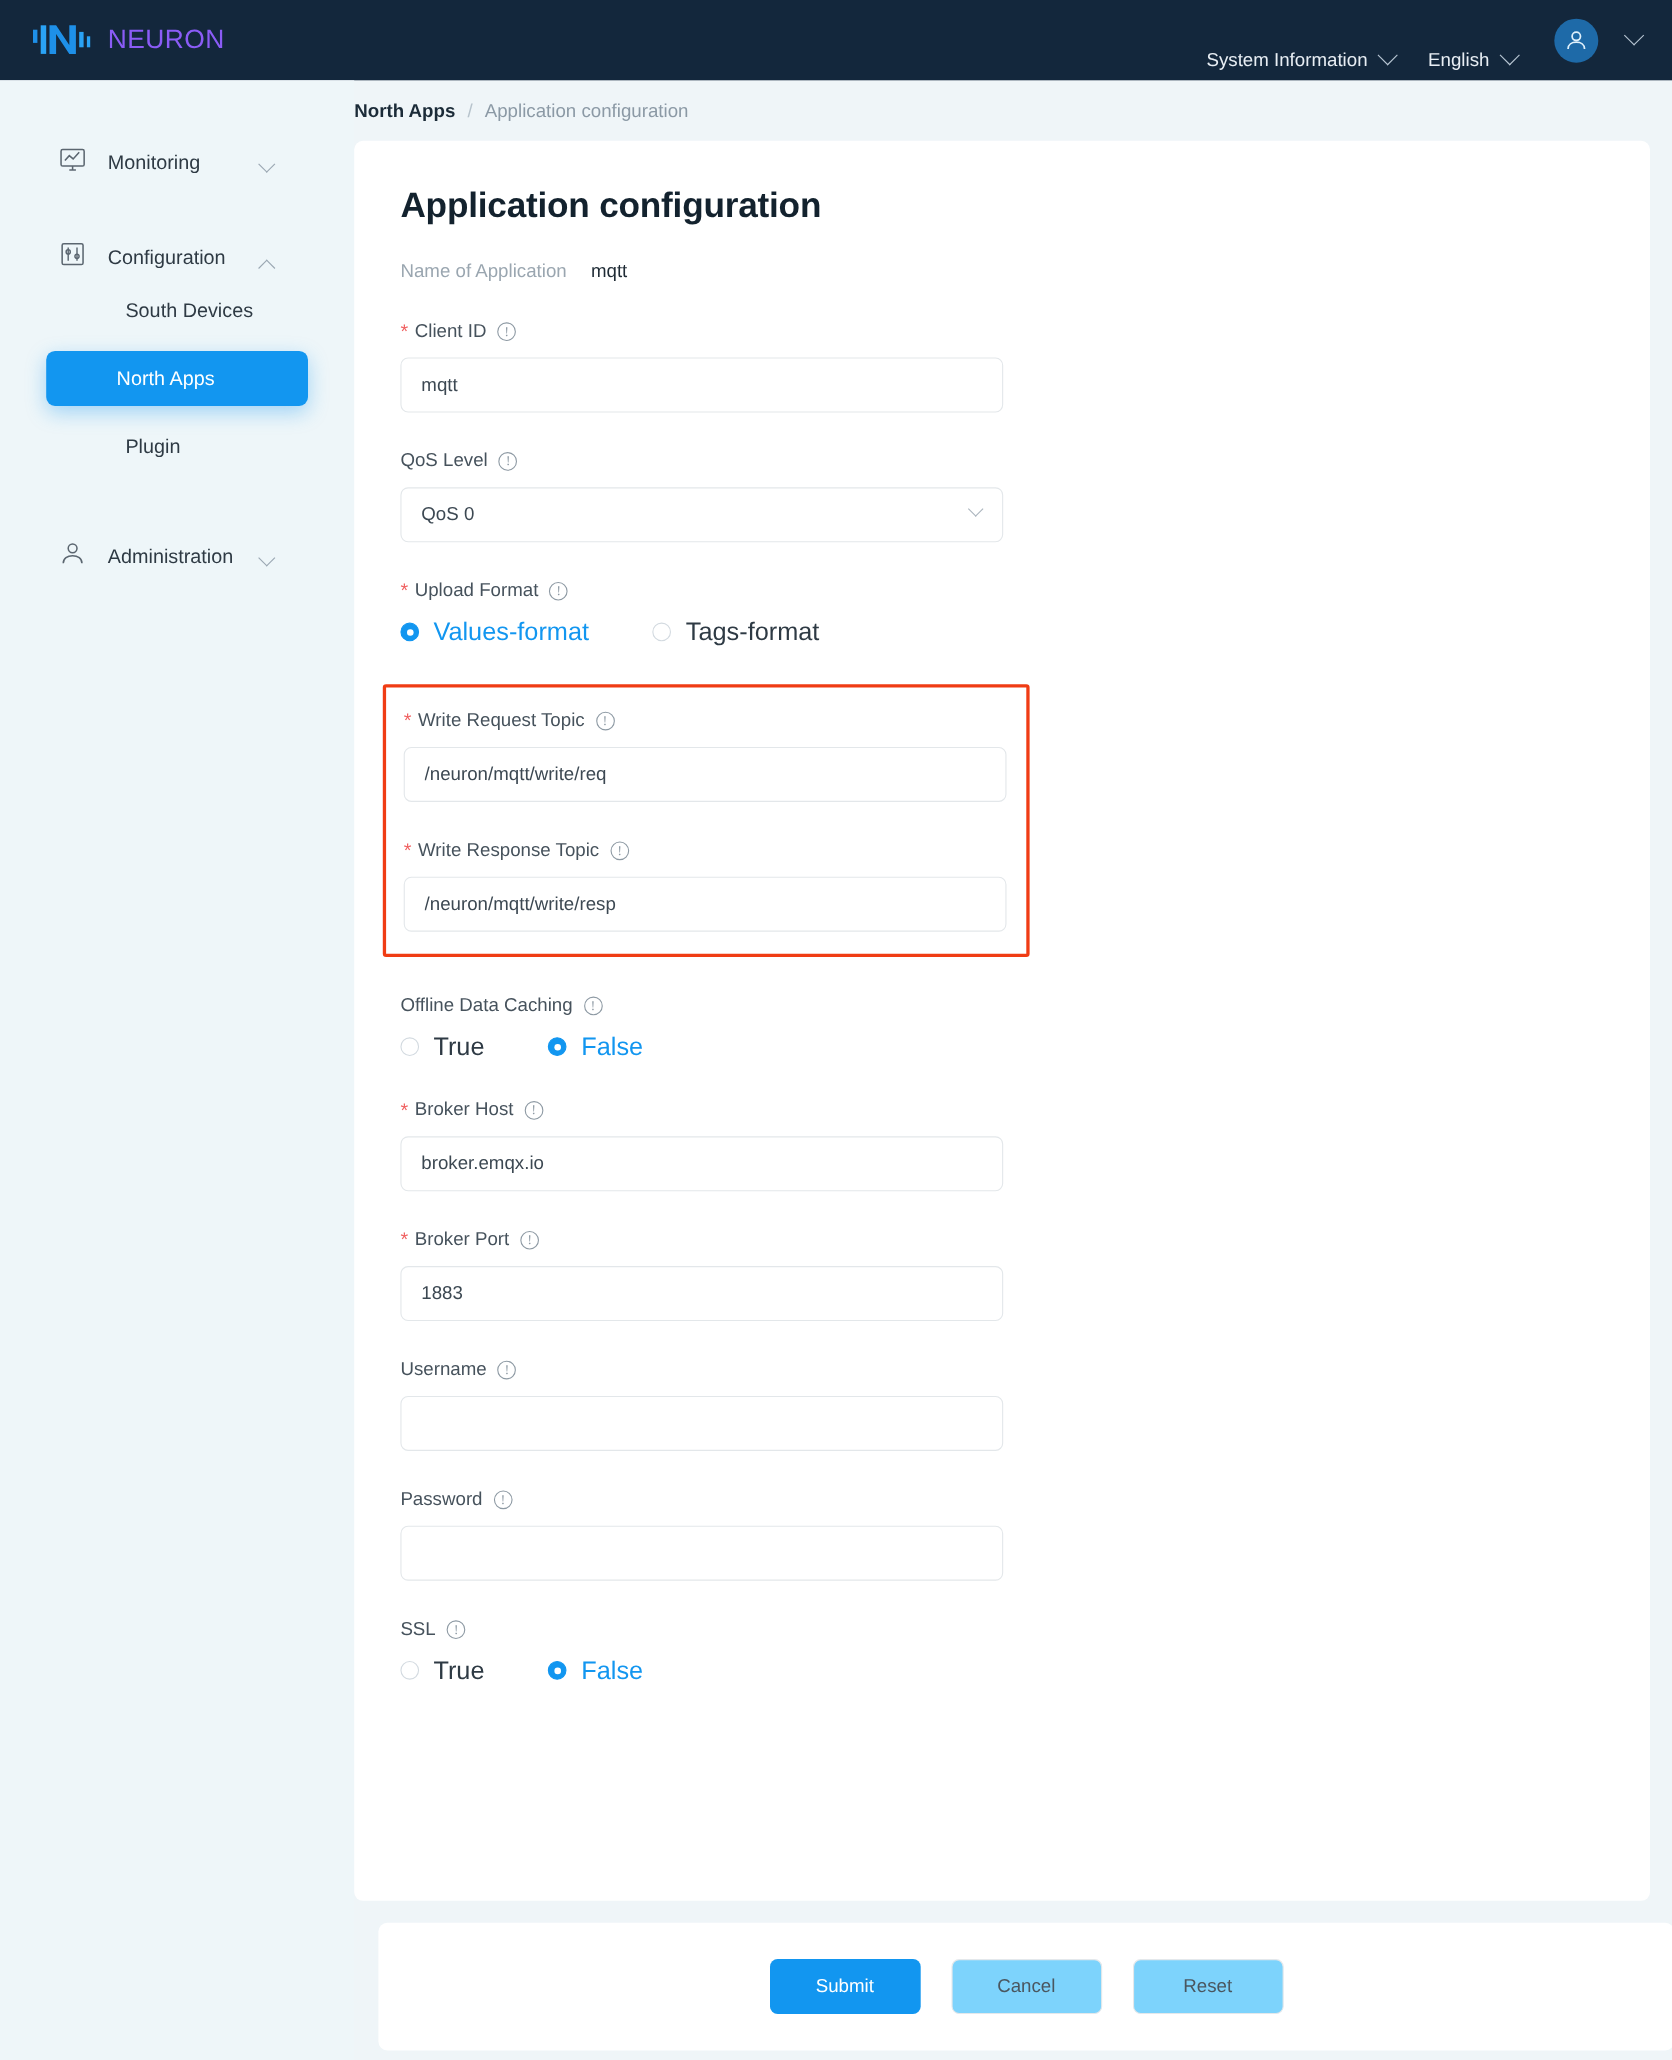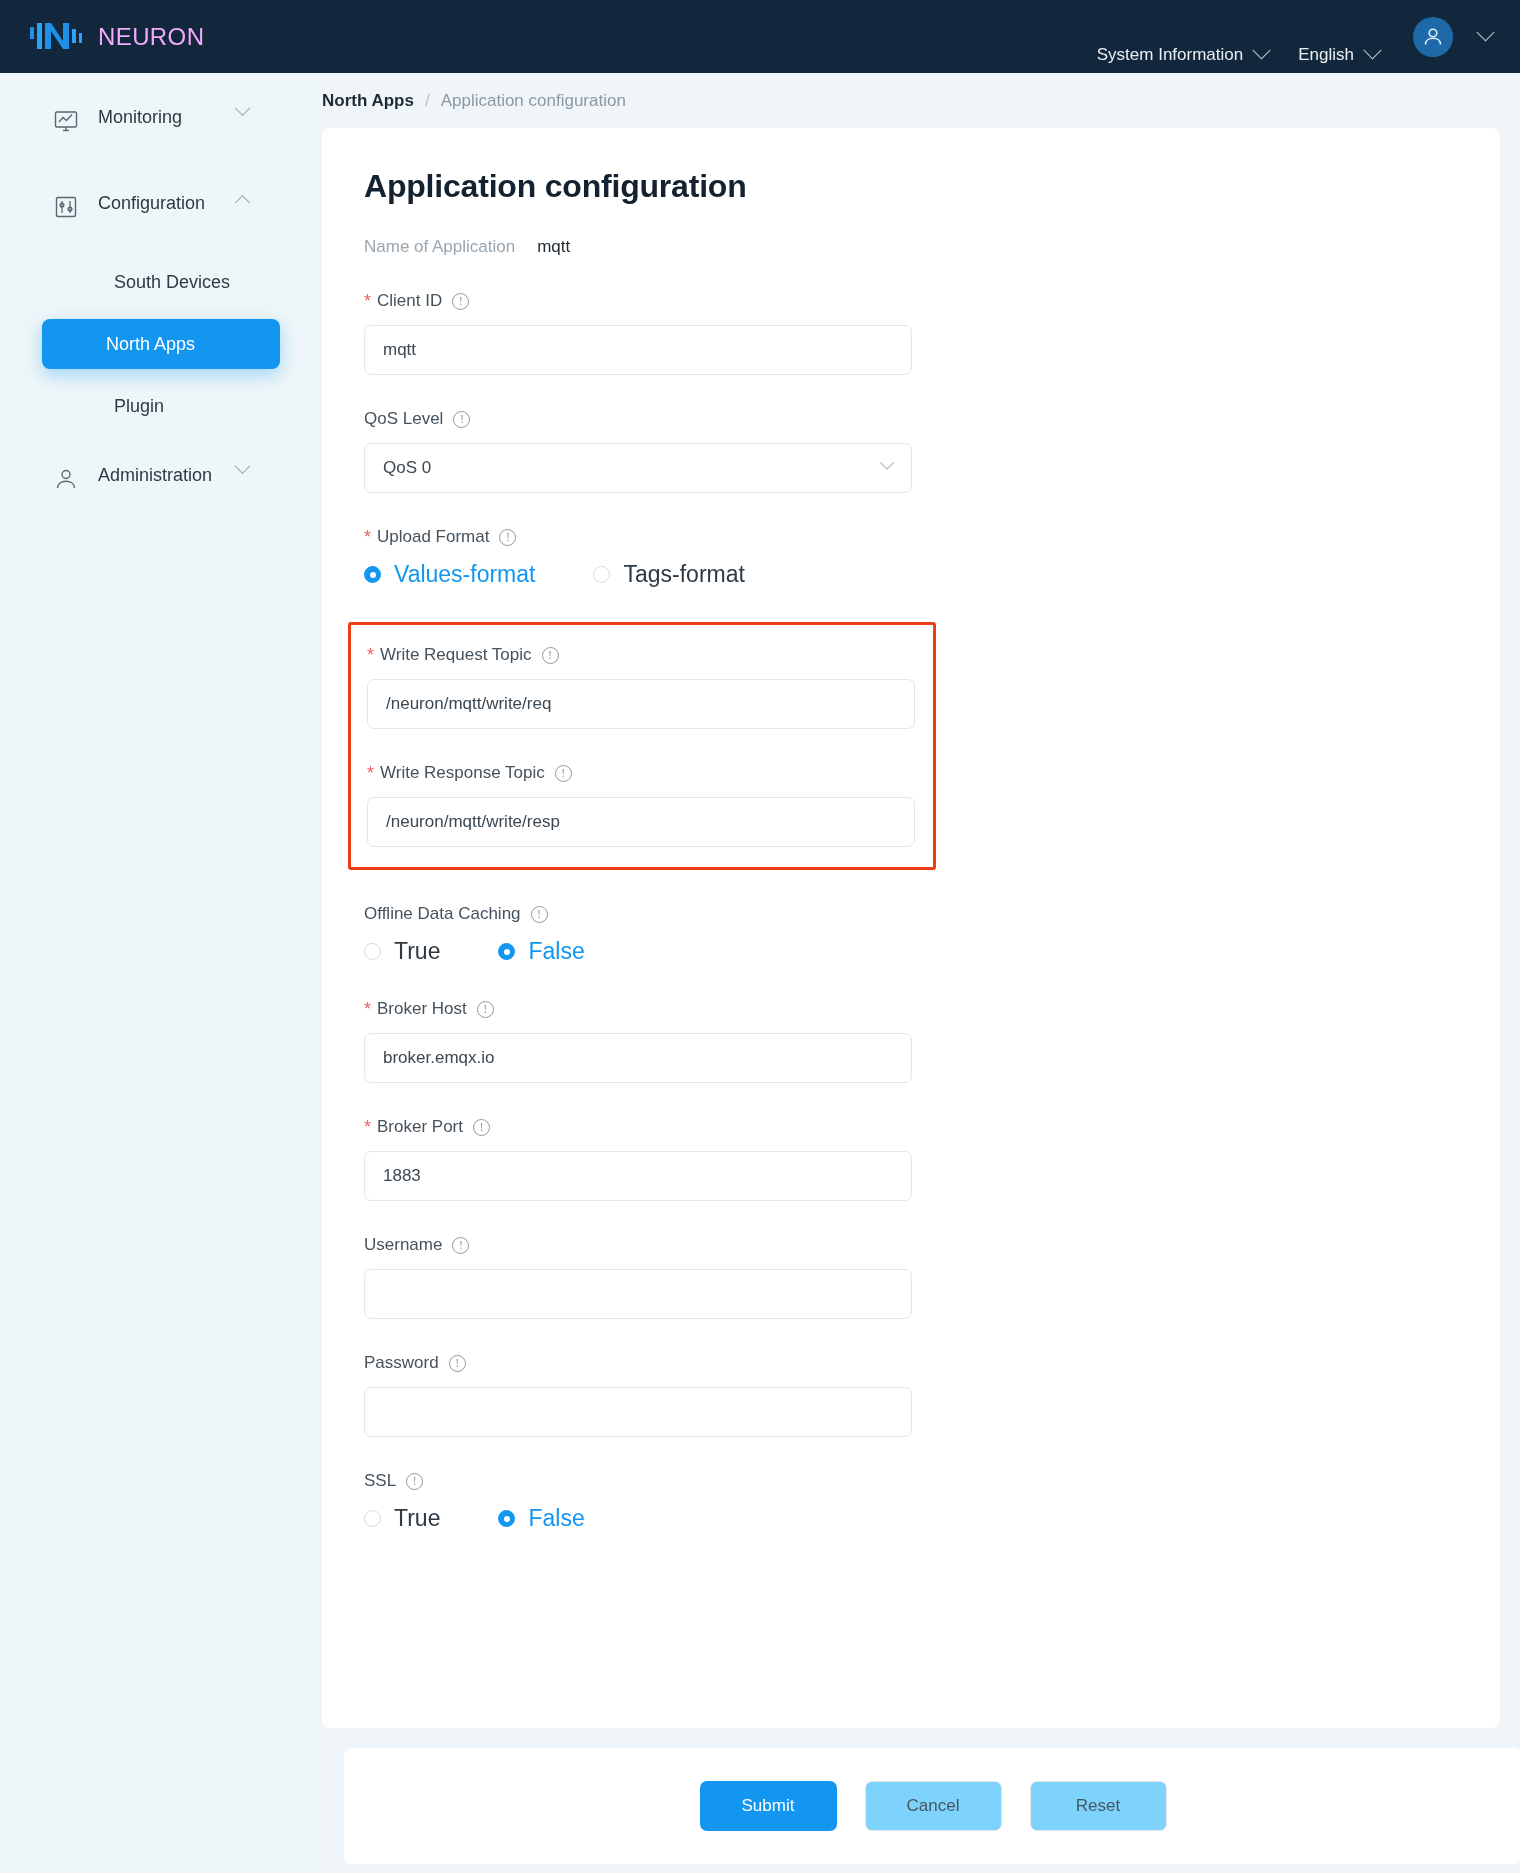--- a/index.html
+++ b/index.html
@@ -14,21 +14,21 @@
   
   .topbar {
     position: absolute; top: 0; left: 0;
     width: 1520px; height: 73px;
     background: #13273c;
     display: flex; align-items: center;
   }
   .brand { display: flex; align-items: center; margin-left: 28px; }
   .brand-logo { width: 56px; height: 40px; display: block; }
   .brand-name {
-    color: #f0abfc; font-size: 24px; letter-spacing: .4px;
+    color: #8b5cf6; font-size: 24px; letter-spacing: .4px;
     margin-left: 14px; font-weight: 400;
   }
   .topbar-right {
     margin-left: auto; display: flex; align-items: center;
     margin-right: 28px; gap: 0;
   }
   .tb-item {
     display: flex; align-items: center; gap: 12px;
     color: #e8eef4; font-size: 17px; margin-left: 30px;
     cursor: pointer;
@@ -48,21 +48,21 @@
   .avatar svg { display:block; }
 
   
   .sidebar {
     position: absolute; top: 73px; left: 0;
     width: 322px; height: 1800px;
     background: #eef6f9;
   }
   .nav-group { margin-top: 34px; }
   .nav-row {
-    display: flex; align-items: flex-start;
+    display: flex; align-items: flex-end;
     height: 52px; padding-left: 52px; cursor: pointer;
     position: relative;
   }
   .nav-ico {
     width: 28px; height: 28px; flex: 0 0 28px;
     display:flex; align-items:center; justify-content:center;
   }
   .nav-ico svg { display:block; }
   .nav-label {
     margin-left: 18px; font-size: 18px; color: #2e3a44;

